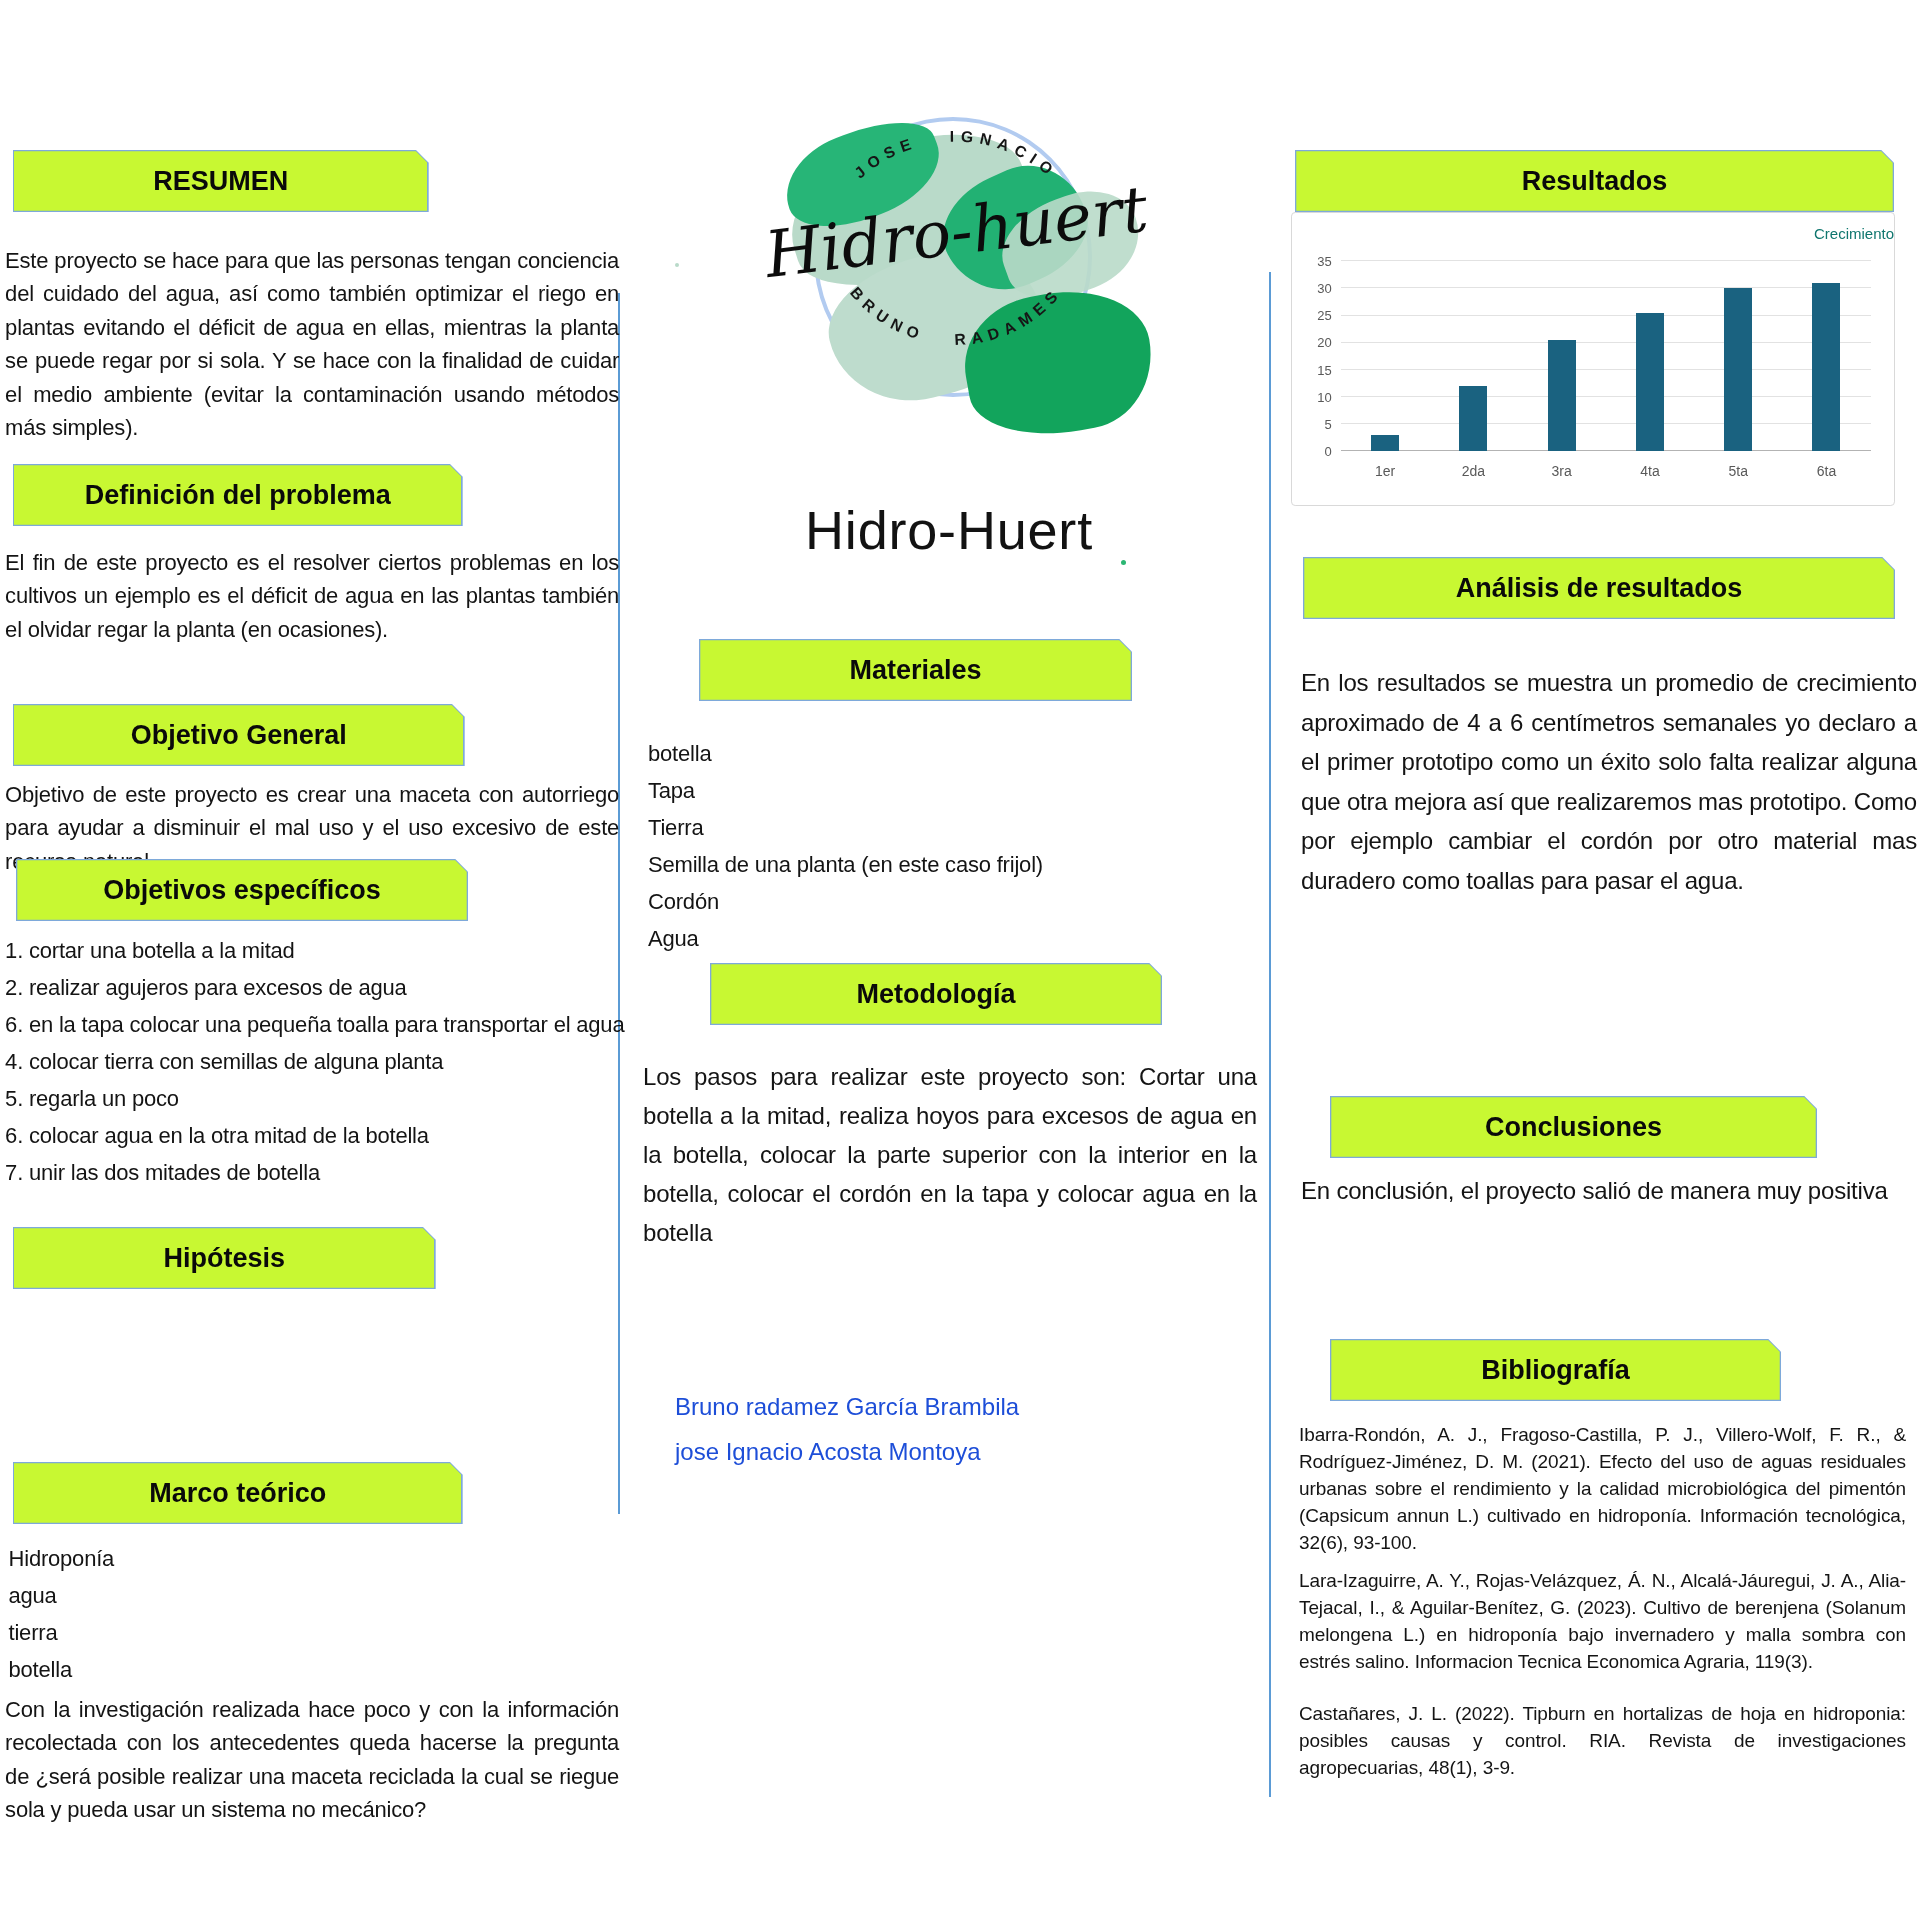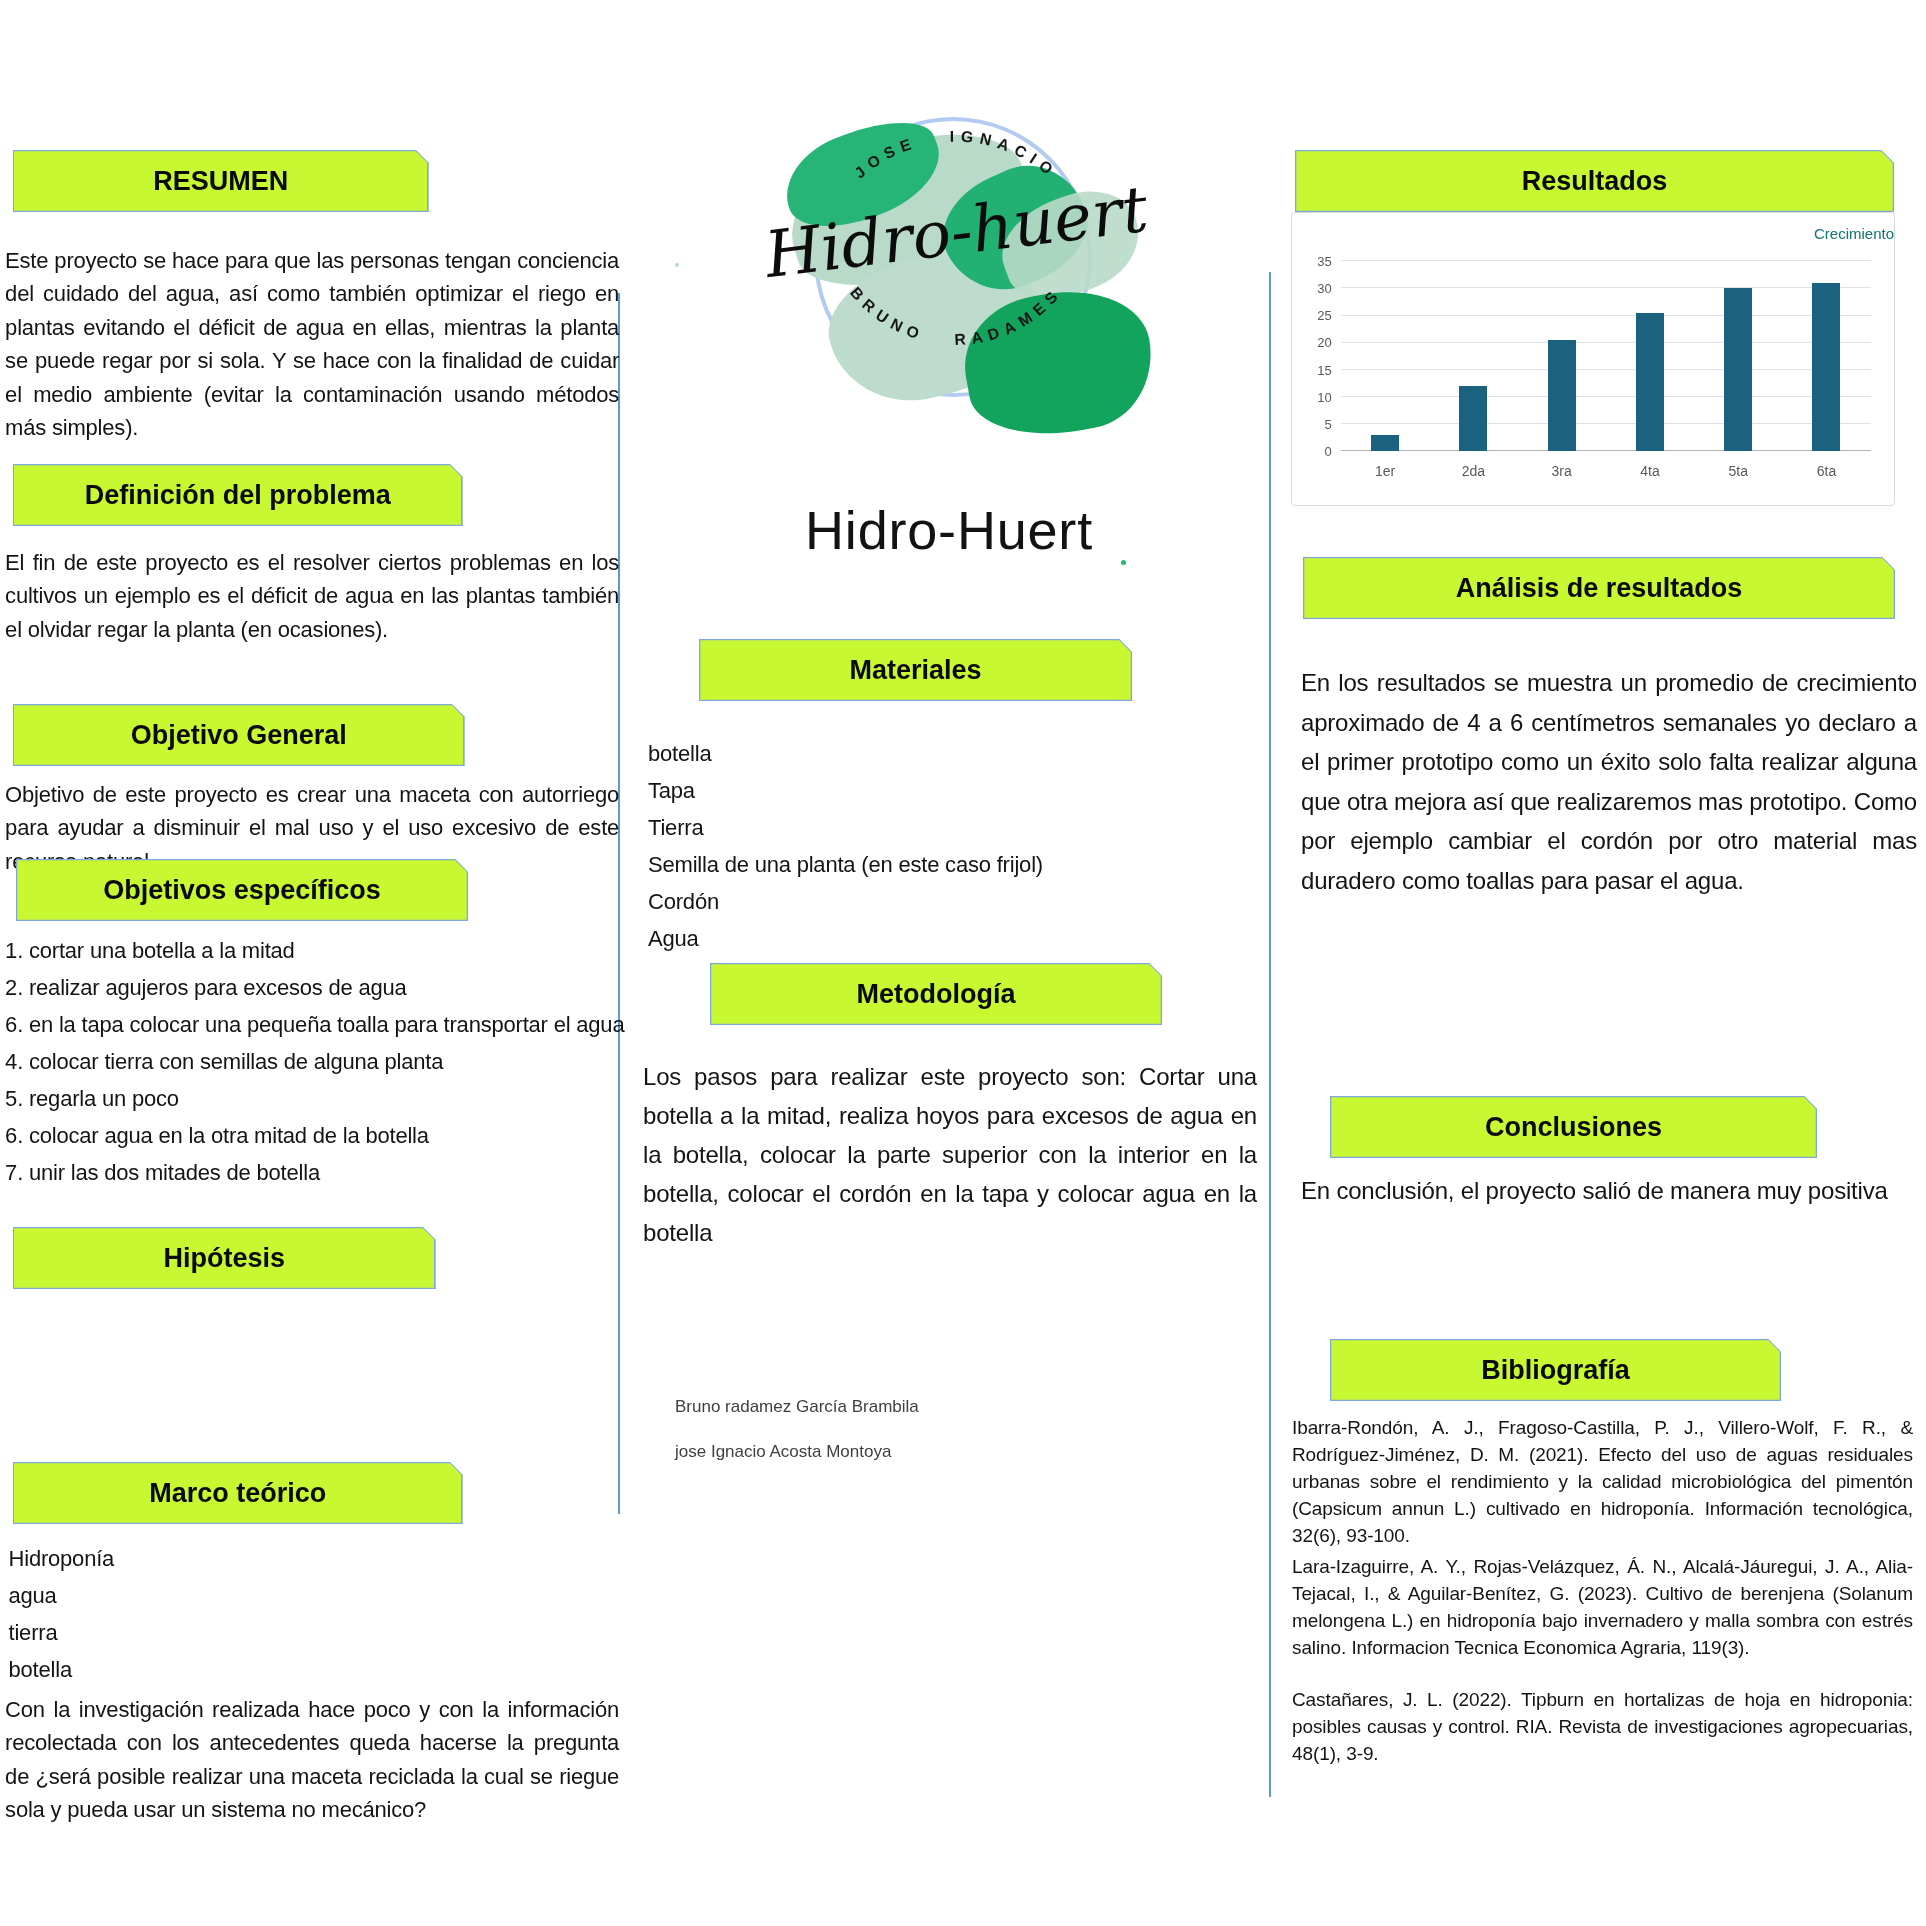--- a/index.html
+++ b/index.html
@@ -19,24 +19,24 @@
   .hdr-label{font-weight:700;font-size:27px;color:#0a0a0a;white-space:nowrap;}
 
   .txt{position:absolute;font-size:22px;line-height:1.52;color:#141414;letter-spacing:-0.2px;}
   .just{text-align:justify;}
   .list .li{display:block;}
   .lh88 .li{line-height:37px;}
   .lh86 .li{line-height:37px;}
 
   .main-title{position:absolute;text-align:center;font-size:54px;font-weight:400;color:#121212;letter-spacing:0.8px;}
 
-  .authors{position:absolute;font-size:17px;line-height:45px;color:#404040;}
+  .authors{position:absolute;font-size:24px;line-height:45px;color:#1d4ed8;}
 
   .bib{position:absolute;font-size:19px;line-height:1.42;color:#141414;text-align:justify;letter-spacing:-0.1px;}
-  .bib p{margin:4px;}
+  .bib p{margin:11px;}
   .bib p.gap{margin-top:25px;}
 
   
   .chart-box{position:absolute;background:#ffffff;border:1.3px solid #d9d9d9;border-radius:4.2px;box-sizing:border-box;}
   .chart-title{position:absolute;top:12px;left:0;right:0;text-align:right;font-size:15px;color:#0f766e;}
   .chart-plot{position:absolute;left:49px;right:23.4px;top:48px;bottom:54px;}
   .gridline{position:absolute;left:0;right:0;height:0.8px;background:#e2e2e2;}
   .gridline.axis{background:#b3b3b3;}
   .ytick{position:absolute;right:calc(100% + 9.3px);transform:translateY(50%);font-size:13px;color:#595959;}
   .bar{position:absolute;bottom:0;width:28px;transform:translateX(-50%);}

